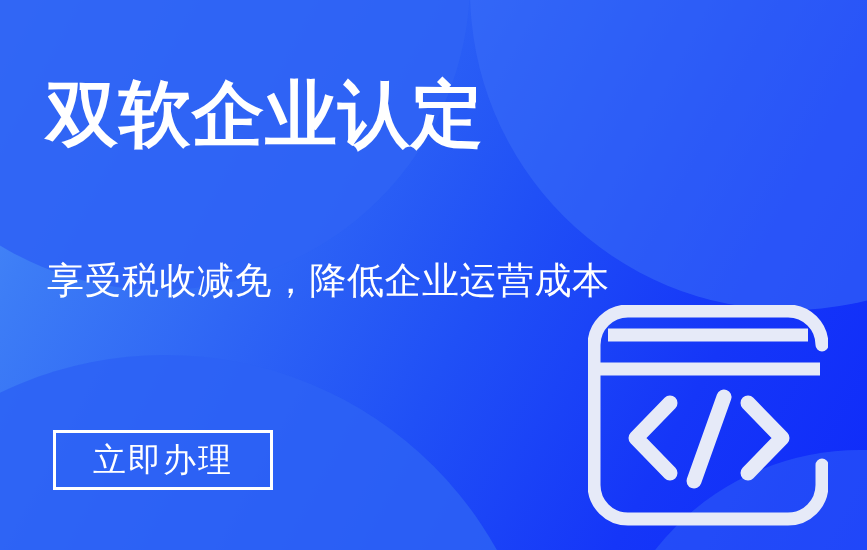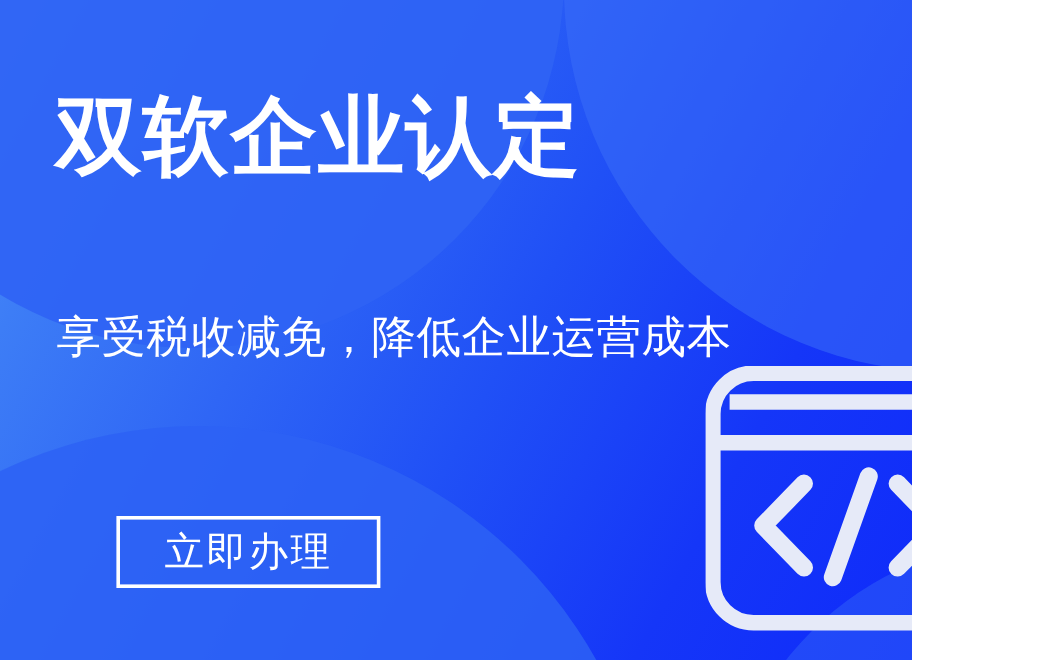--- a/index.html
+++ b/index.html
@@ -7,21 +7,21 @@
     margin: 0;
     padding: 0;
     background: #ffffff;
   }
   body {
     font-family: "Liberation Sans", "DejaVu Sans", sans-serif;
   }
 
   .banner {
     position: relative;
-    width: 760px;
+    width: 867px;
     height: 550px;
     overflow: hidden;
     
     background: linear-gradient(118deg,
                 #4e90f7 0%,
                 #3d7df6 14%,
                 #2f66f5 34%,
                 #2050f6 55%,
                 #1536f8 78%,
                 #0f2bfa 100%);
@@ -109,21 +109,20 @@
     background: transparent;
     color: #ffffff;
     font-size: 33px;
     font-family: Liberation Serif, serif;
     letter-spacing: 2px;
     display: flex;
     align-items: center;
     justify-content: center;
     cursor: pointer;
     padding: 0;
-    margin-left: 44px;
   }
 
   
   .code-icon {
     position: absolute;
     left: 588px;
     top: 305px;
     width: 240px;
     height: 225px;
   }

